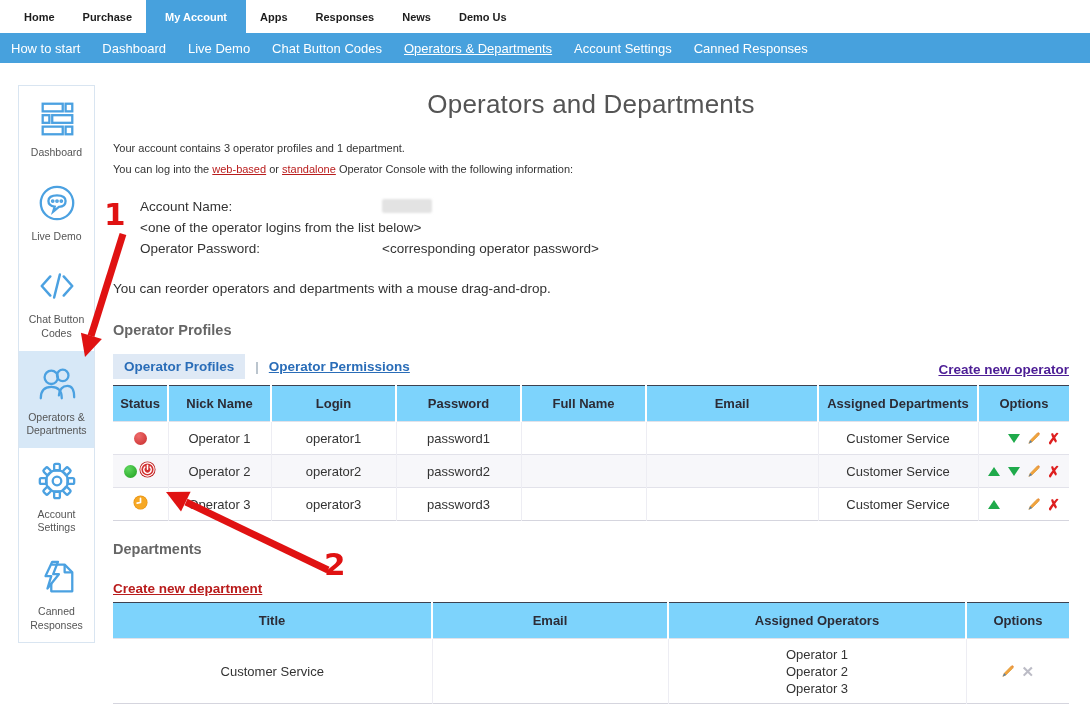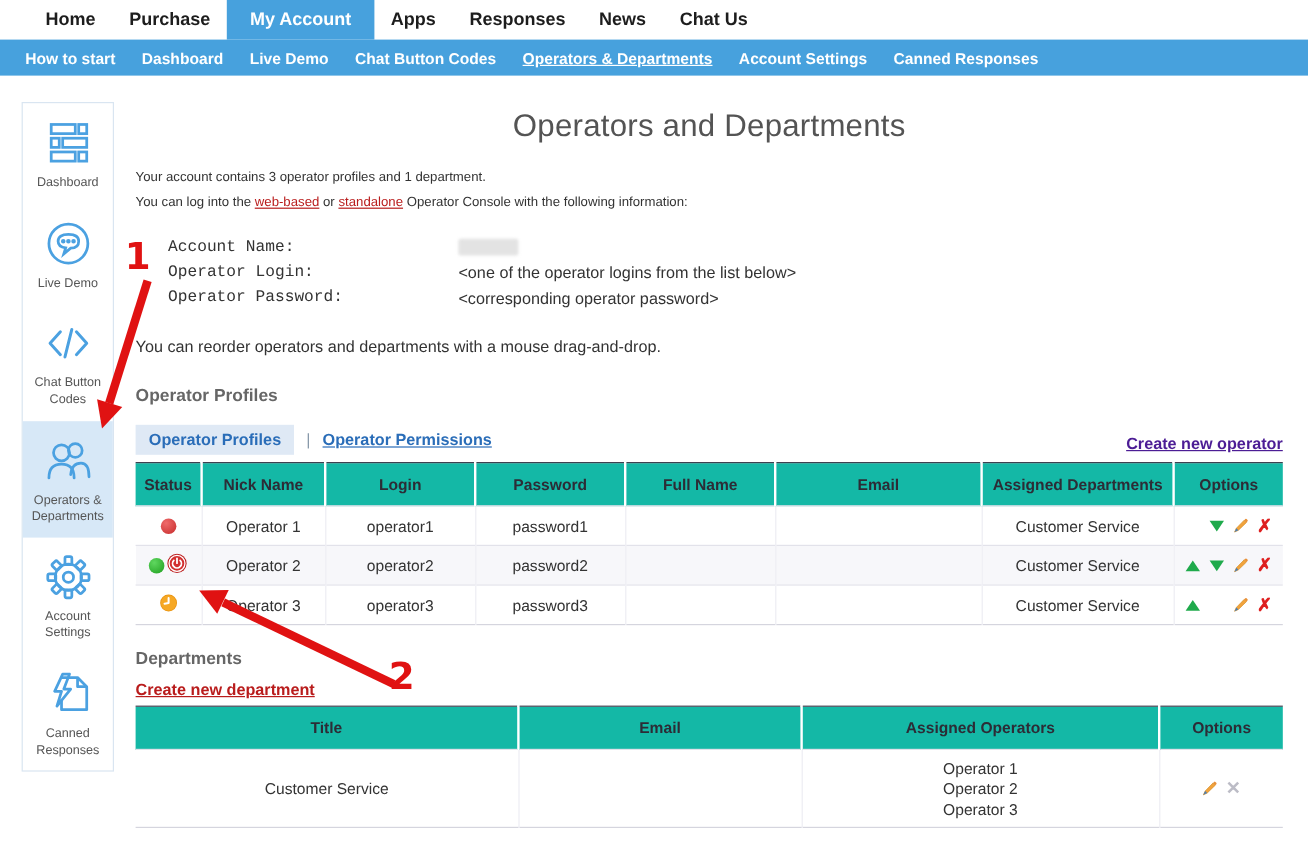--- a/index.html
+++ b/index.html
@@ -4,28 +4,28 @@
 <style>
   * { box-sizing: border-box; }
   html,body { margin:0; padding:0; }
   body {
     width:1090px; height:722px; position:relative; overflow:hidden;
     background:#fff; color:#333;
     font-family:"Liberation Sans", sans-serif;
   }
 
   
-  .topnav { height:33px; display:flex; align-items:stretch; padding-left:24px;
-            font-size:15px; font-weight:bold; color:#1d1d1d; background:#fff; }
+  .topnav { height:33px; display:flex; align-items:stretch; padding-left:10px;
+            font-size:11px; font-weight:bold; color:#1d1d1d; background:#fff; }
   .topnav-item { display:flex; align-items:center; padding:0 14px; cursor:pointer; }
   .topnav-item.active { background:#47a1dd; color:#fff; padding:0 19px; }
 
   
   .subnav { height:30px; background:#47a1dd; display:flex; align-items:center;
-            padding-left:10px; font-size:13px; font-weight:bold; color:#fff; }
+            padding-left:0; font-size:13px; font-weight:normal; color:#fff; }
   .subnav-item { padding:0 11px; cursor:pointer; white-space:nowrap; }
   .subnav-item.active { text-decoration:underline; }
 
   
   .sidebar { position:absolute; left:18px; top:85px; width:77px;
              border:1px solid #d9e5f1; background:#fff; }
   .side-item { display:flex; flex-direction:column; align-items:center;
                padding:12px 2px 10px; cursor:pointer; }
   .side-item.active { background:#d7e8f7; }
   .side-label { font-size:10.5px; color:#555; text-align:center; line-height:1.3; margin-top:6px; }
@@ -33,40 +33,40 @@
 
   
   .content { position:absolute; left:113px; top:63px; width:956px; }
   .page-title { font-size:26px; font-weight:400; color:#545454; text-align:center;
                 margin:26px 0 0 0; letter-spacing:.2px; }
   .intro { margin-top:18px; font-size:11px; line-height:21px; }
   .inline-link { color:#b91c1c; text-decoration:underline; cursor:pointer; }
 
   .account-info { margin-top:16px; padding-left:27px; font-size:13.5px; line-height:21px; }
   .info-row { display:flex; }
-  .info-label { width:242px;font-family:Liberation Mono, monospace; }
+  .info-label { width:242px; }
   .redacted { display:inline-block; width:50px; height:14px; margin-top:3px;
               background:#e3e3e3; border-radius:2px; filter:blur(1.2px); }
 
   .reorder-note { margin-top:22px; font-size:13.5px; }
   .section-heading { margin-top:26px; font-size:14.5px; font-weight:bold; color:#666; }
 
   .ops-header { display:flex; justify-content:space-between; align-items:flex-end; margin-top:16px; }
   .tabs { display:flex; align-items:center; font-size:13.5px; font-weight:bold; }
   .tab-chip { background:#dfe9f5; color:#2a6db8; padding:5px 11px; cursor:pointer; }
   .tab-sep { color:#8899aa; margin:0 10px; font-weight:normal; }
   .tab-link { color:#2a6db8; text-decoration:underline; cursor:pointer; }
   .create-links { text-align:right; font-size:13.5px; font-weight:bold; line-height:19px; }
   .create-links a { display:block; color:#4c1d95; text-decoration:underline; cursor:pointer; }
 
   
   table.data-table { width:100%; border-collapse:collapse; table-layout:fixed;
                      font-size:13px; margin-top:6px;
                      border-top:1px solid #3c4150; border-bottom:1px solid #d5d5de; }
-  .data-table th { background:#14b8a6; color:#2c2c36; font-weight:bold; height:36px;
+  .data-table th { background:#7dd3fc; color:#2c2c36; font-weight:bold; height:36px;
                    border-left:2px solid #fff; text-align:center; }
   .data-table th:first-child { border-left:none; }
   .data-table td { height:33px; text-align:center; vertical-align:middle;
                    border-top:1px solid #e2e2ea; border-left:1px solid #ededf3;
                    background:#fff; overflow:hidden; }
   .data-table td:first-child { border-left:none; }
   .data-table tr.alt td { background:#f7f7fa; }
   .dept-table td { height:65px; }
   .op-lines div { line-height:17px; }
 
@@ -94,21 +94,21 @@
 </head>
 <body>
 
 <div class="topnav">
   <div class="topnav-item">Home</div>
   <div class="topnav-item">Purchase</div>
   <div class="topnav-item active">My Account</div>
   <div class="topnav-item">Apps</div>
   <div class="topnav-item">Responses</div>
   <div class="topnav-item">News</div>
-  <div class="topnav-item">Chat Us</div>
+  <div class="topnav-item">Demo Us</div>
 </div>
 
 <div class="subnav">
   <div class="subnav-item">How to start</div>
   <div class="subnav-item">Dashboard</div>
   <div class="subnav-item">Live Demo</div>
   <div class="subnav-item">Chat Button Codes</div>
   <div class="subnav-item active">Operators &amp; Departments</div>
   <div class="subnav-item">Account Settings</div>
   <div class="subnav-item">Canned Responses</div>
@@ -206,21 +206,20 @@
       <span>Operator Console with the following information:</span>
     </div>
   </div>
 
   <div class="account-info">
     <div class="info-row">
       <span class="info-label">Account Name:</span>
       <span class="redacted"></span>
     </div>
     <div class="info-row">
-      <span class="info-label">Operator Login:</span>
       <span>&lt;one of the operator logins from the list below&gt;</span>
     </div>
     <div class="info-row">
       <span class="info-label">Operator Password:</span>
       <span>&lt;corresponding operator password&gt;</span>
     </div>
   </div>
 
   <div class="reorder-note">You can reorder operators and departments with a mouse drag-and-drop.</div>
 
@@ -369,21 +368,21 @@
                 <span class="x-del">✗</span>
               </span>
           </div>
         </td>
       </tr>
     </tbody>
   </table>
 
   <div class="section-heading" style="margin-top:20px">Departments</div>
 
-  <div style="margin-top:10px; font-size:13.5px; font-weight:bold;">
+  <div style="margin-top:24px; font-size:13.5px; font-weight:bold;">
     <a class="inline-link" style="font-weight:bold">Create new department</a>
   </div>
 
   <table class="data-table dept-table" style="">
     <colgroup>
       <col style="width:319px">
         <col style="width:236px">
         <col style="width:298px">
         <col style="width:103px">
     </colgroup>

